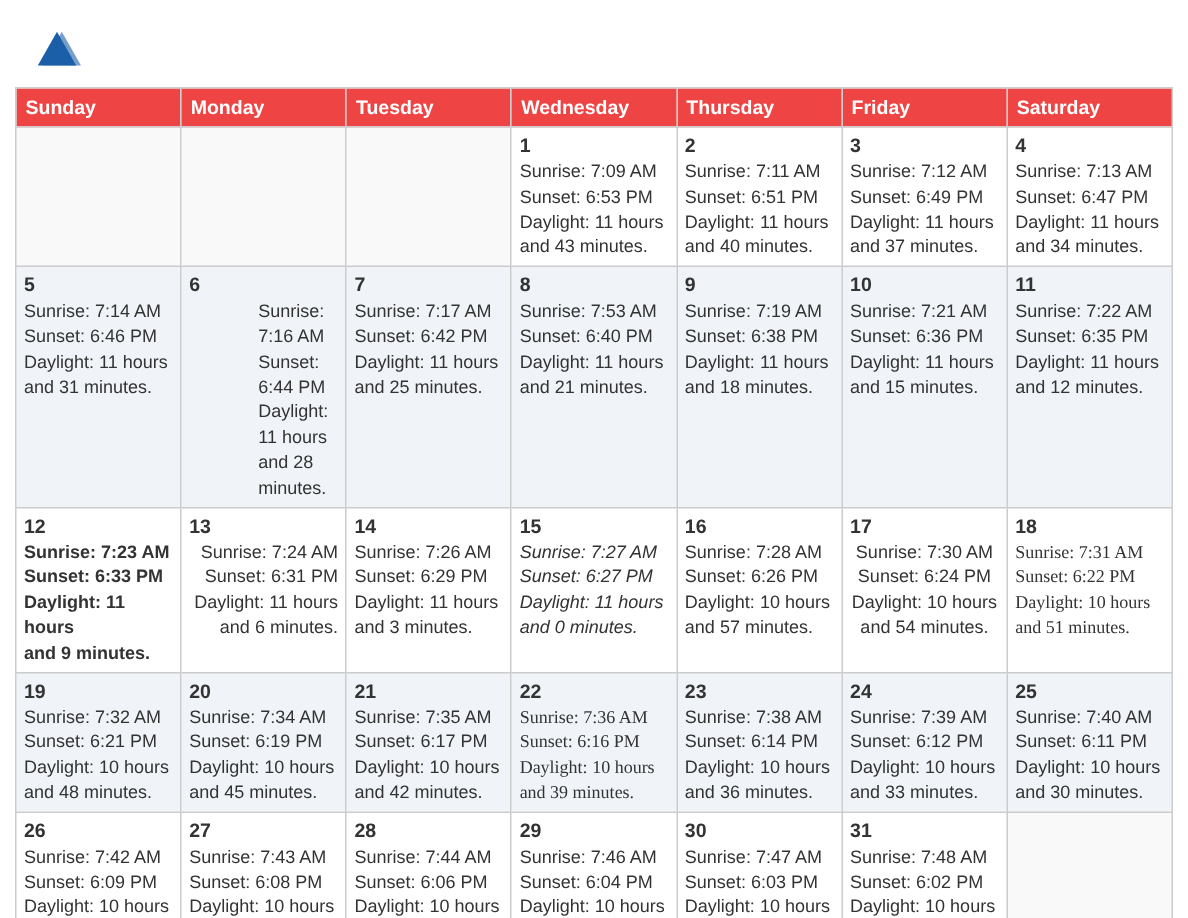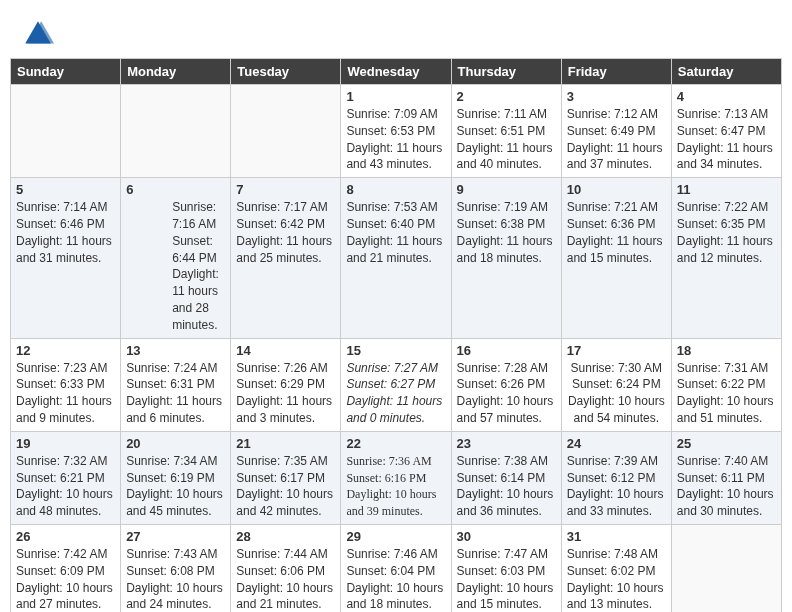--- a/index.html
+++ b/index.html
@@ -51,21 +51,21 @@
     .location {
       font-size: 14px;
       color: #333;
     }
     .calendar {
       width: 100%;
       border-collapse: collapse;
       margin-top: 4px;
     }
     .calendar th {
-      background-color: #404040;
+      background-color: #ef4444;
       color: white;
       text-align: left;
       padding: 5px 6px;
       font-size: 13px;
       font-weight: bold;
       border: 1px solid #ccc;
     }
     .calendar td {
       border: 1px solid #ccc;
       vertical-align: top;
@@ -206,28 +206,28 @@
           <div class="day-number">11</div>
           <div class="day-info" style="white-space: pre-line;">Sunrise: 7:22 AM
 Sunset: 6:35 PM
 Daylight: 11 hours
 and 12 minutes.</div>
         </td>
       </tr>
       <tr>
         <td>
           <div class="day-number">12</div>
-          <div class="day-info" style="white-space: pre-line;">Sunrise: 7:23 AM
+          <div class="day-info" style="white-space: pre-line; font-weight: bold;">Sunrise: 7:23 AM
 Sunset: 6:33 PM
 Daylight: 11 hours
 and 9 minutes.</div>
         </td>
         <td>
           <div class="day-number">13</div>
-          <div class="day-info" style="white-space: pre-line;">Sunrise: 7:24 AM
+          <div class="day-info" style="white-space: pre-line; text-align: right;">Sunrise: 7:24 AM
 Sunset: 6:31 PM
 Daylight: 11 hours
 and 6 minutes.</div>
         </td>
         <td>
           <div class="day-number">14</div>
           <div class="day-info" style="white-space: pre-line;">Sunrise: 7:26 AM
 Sunset: 6:29 PM
 Daylight: 11 hours
 and 3 minutes.</div>
@@ -248,21 +248,21 @@
         </td>
         <td>
           <div class="day-number">17</div>
           <div class="day-info" style="white-space: pre-line; text-align: center;">Sunrise: 7:30 AM
 Sunset: 6:24 PM
 Daylight: 10 hours
 and 54 minutes.</div>
         </td>
         <td>
           <div class="day-number">18</div>
-          <div class="day-info" style="white-space: pre-line;">Sunrise: 7:31 AM
+          <div class="day-info" style="white-space: pre-line; font-family: Liberation Serif, serif;">Sunrise: 7:31 AM
 Sunset: 6:22 PM
 Daylight: 10 hours
 and 51 minutes.</div>
         </td>
       </tr>
       <tr class="row-shade">
         <td>
           <div class="day-number">19</div>
           <div class="day-info" style="white-space: pre-line;">Sunrise: 7:32 AM
 Sunset: 6:21 PM

